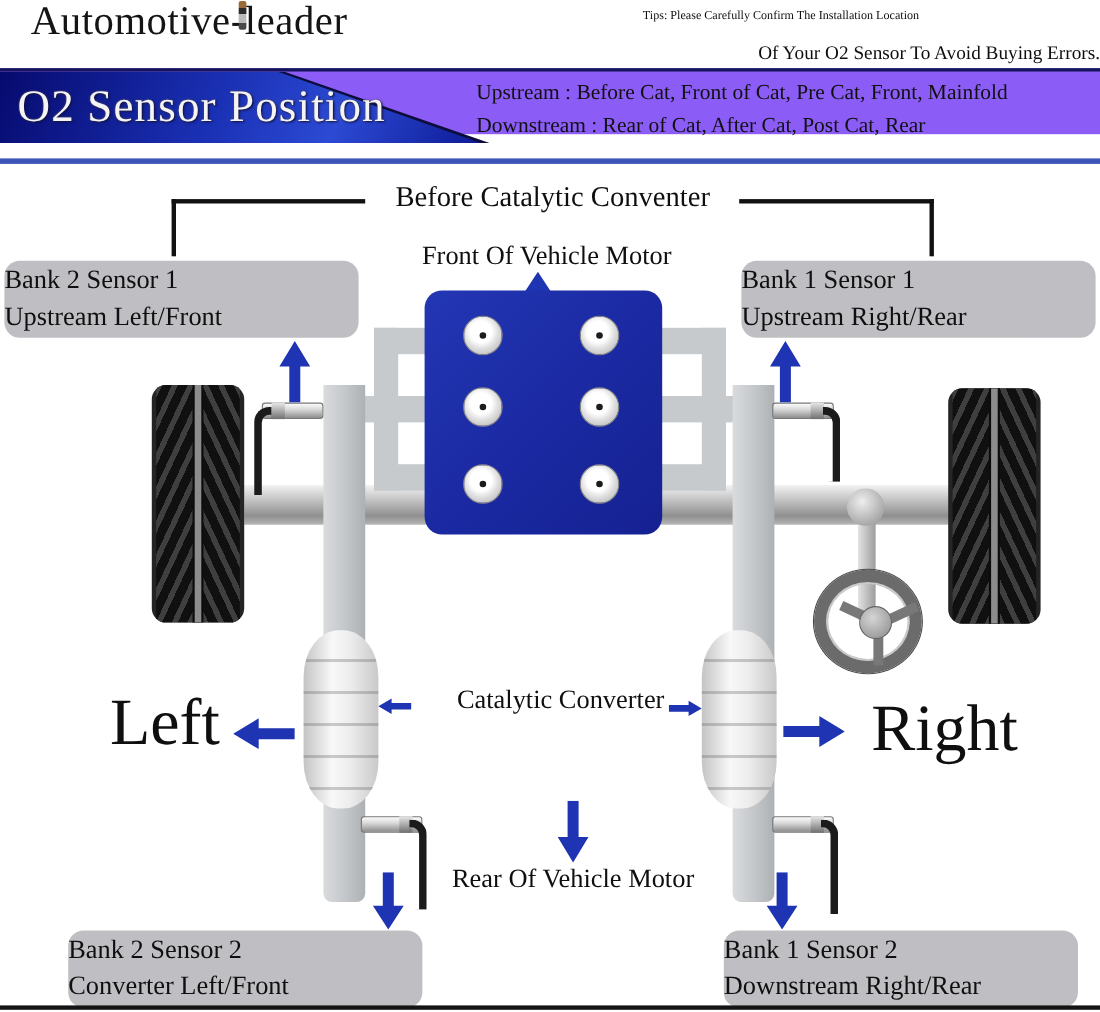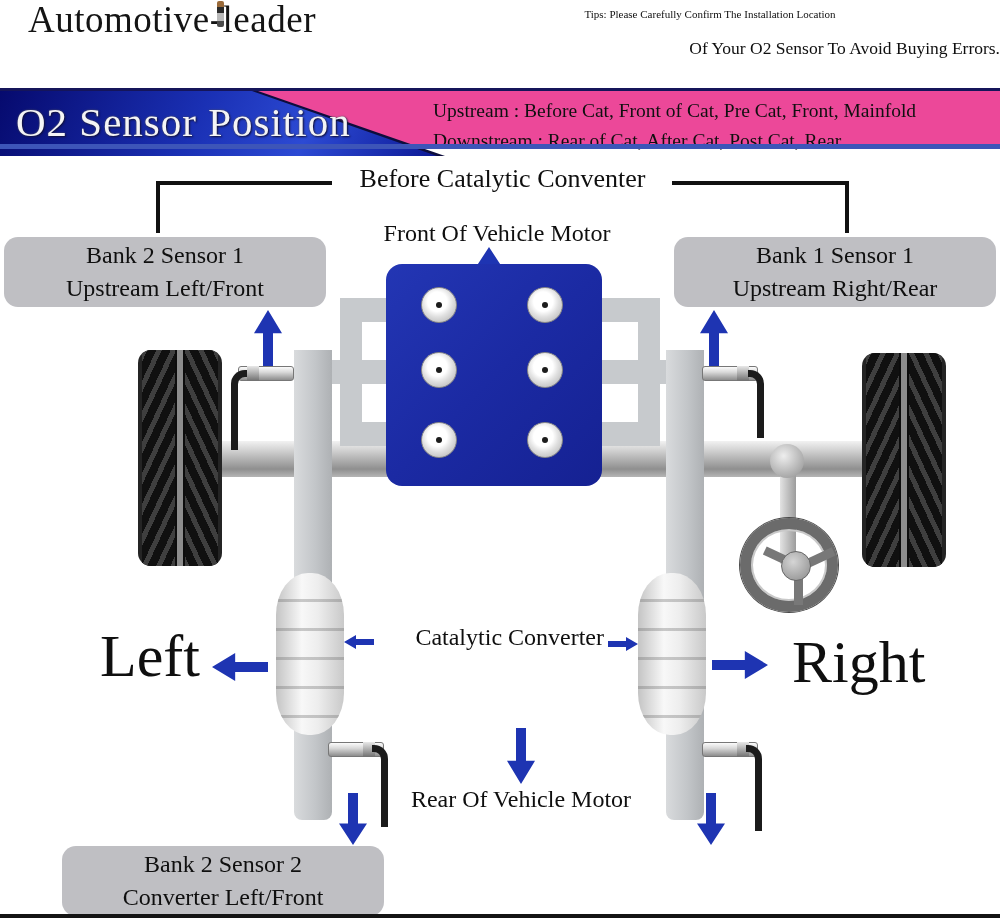--- a/index.html
+++ b/index.html
@@ -9,42 +9,42 @@
 
   
   .logo{left:28px;top:-2px;font-size:37px;letter-spacing:0.5px;color:#141414;}
   .logo-sensor{left:217px;top:1px;width:7px;height:26px;
     background:linear-gradient(180deg,#9a6a3a 0 6px,#2b2b2b 6px 12px,#b9b9b9 12px 20px,#4a4a4a 20px 26px);
     border-radius:2px;}
   .tips1{left:420px;top:8px;width:580px;text-align:center;font-size:11px;}
   .tips2{left:420px;top:38px;width:580px;text-align:right;font-size:17.5px;}
 
   
-  .banner{left:0;top:88px;width:1000px;height:60px;background:#ec4899;border-top:3px solid #15155a;box-sizing:border-box;}
+  .banner{left:0;top:62px;width:1000px;height:60px;background:#8b5cf6;border-top:3px solid #15155a;box-sizing:border-box;}
   .banner-poly-edge{left:0;top:0;width:445px;height:65px;
     background:#0d0d3c;clip-path:polygon(0 0,258px 0,445px 65px,0 65px);}
   .banner-poly{left:0;top:0;width:437px;height:65px;
     background:linear-gradient(115deg,#060a6e 0%,#1a30b4 45%,#2c4ad4 70%,#0d1a96 100%);
     clip-path:polygon(0 0,252px 0,437px 65px,0 65px);}
   .banner-title{left:16px;top:7px;font-size:41px;color:#f4f4f6;letter-spacing:1px;
     text-shadow:1px 1px 2px #0a0a3a,0 0 2px #666;}
   .banner-right{left:433px;top:5px;width:560px;font-size:19.5px;line-height:30px;color:#101010;}
   .banner-strip{left:0;top:144px;width:1000px;height:5px;background:#3d55b8;}
 
   
   .line{background:#111;}
   .bracket-label{left:330px;top:164px;width:345px;text-align:center;font-size:26px;}
   .front-label{left:347px;top:220px;width:300px;text-align:center;font-size:24px;}
   .rear-label{left:390px;top:786px;width:262px;text-align:center;font-size:24px;}
   .cat-label{left:382px;top:624px;width:222px;text-align:right;font-size:24px;}
   .left-word{left:100px;top:622px;font-size:60px;}
   .right-word{left:768px;top:628px;font-size:60px;margin-left:24px;}
 
   
-  .sbox{width:322px;height:70px;background:#bfbfc3;border-radius:14px;text-align:center;
+  .sbox{width:322px;height:70px;background:#bfbfc3;border-radius:14px;
         font-size:24px;line-height:33px;padding-top:2px;box-sizing:border-box;z-index:6;}
 
   
   .axle{left:222px;top:441px;width:644px;height:36px;z-index:1;
     background:linear-gradient(180deg,#f2f2f2 0%,#cfcfcf 28%,#8f8f8f 78%,#b5b5b5 100%);}
   .beam{width:38px;background:linear-gradient(90deg,#d9dbdd 0%,#c3c6c9 55%,#aeb1b4 100%);z-index:2;}
   .beam-l{left:294px;top:350px;height:470px;border-radius:0 0 8px 8px;}
   .beam-r{left:666px;top:350px;height:470px;border-radius:0 0 8px 8px;}
   .pipe{background:#c7cacd;z-index:2;}
   .engine{left:386px;top:264px;width:216px;height:222px;border-radius:16px;z-index:3;
@@ -119,20 +119,24 @@
     <div>Upstream Left/Front</div>
   </div>
   <div class="abs sbox" style="left:674px;top:237px;">
     <div>Bank 1 Sensor 1</div>
     <div>Upstream Right/Rear</div>
   </div>
   <div class="abs sbox" style="left:62px;top:846px;">
     <div>Bank 2 Sensor 2</div>
     <div>Converter Left/Front</div>
   </div>
+  <div class="abs sbox" style="left:658px;top:846px;">
+    <div>Bank 1 Sensor 2</div>
+    <div>Downstream Right/Rear</div>
+  </div>
 
   <div class="abs axle"></div>
 
   <div class="abs pipe" style="left:340px;top:298px;width:60px;height:24px;"></div>
   <div class="abs pipe" style="left:312px;top:360px;width:88px;height:24px;"></div>
   <div class="abs pipe" style="left:340px;top:422px;width:60px;height:24px;"></div>
   <div class="abs pipe" style="left:340px;top:298px;width:22px;height:148px;"></div>
 
   <div class="abs pipe" style="left:600px;top:298px;width:60px;height:24px;"></div>
   <div class="abs pipe" style="left:600px;top:360px;width:88px;height:24px;"></div>

